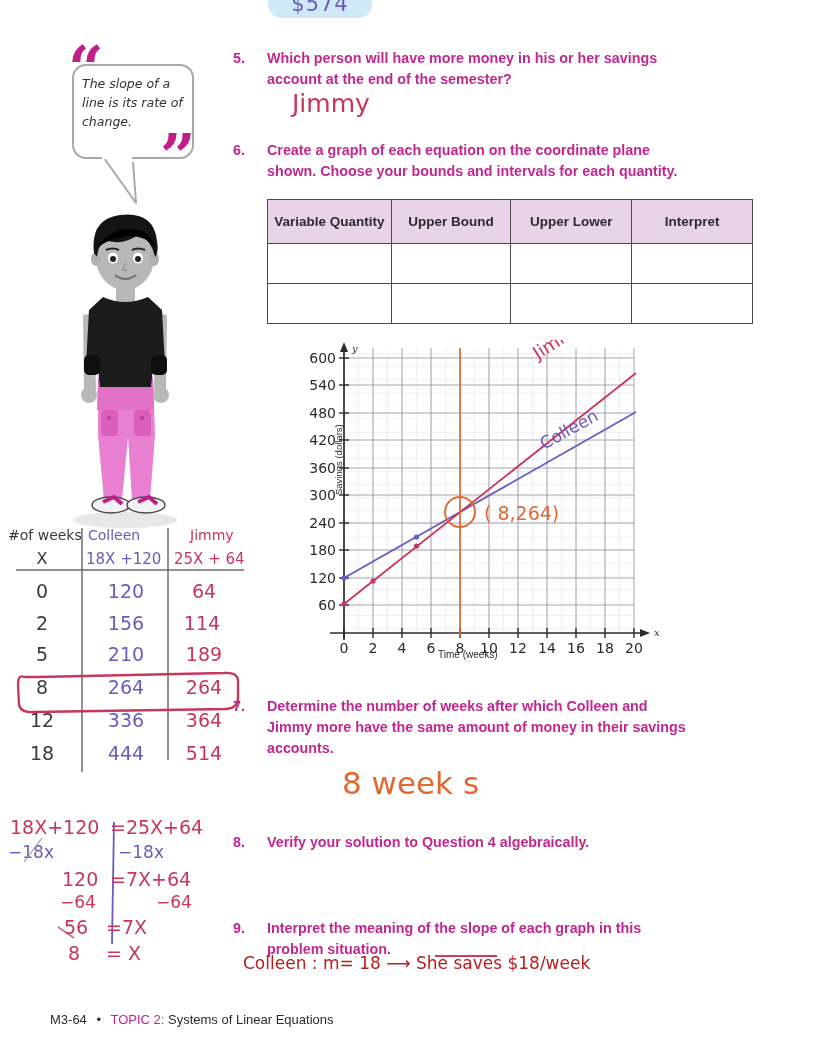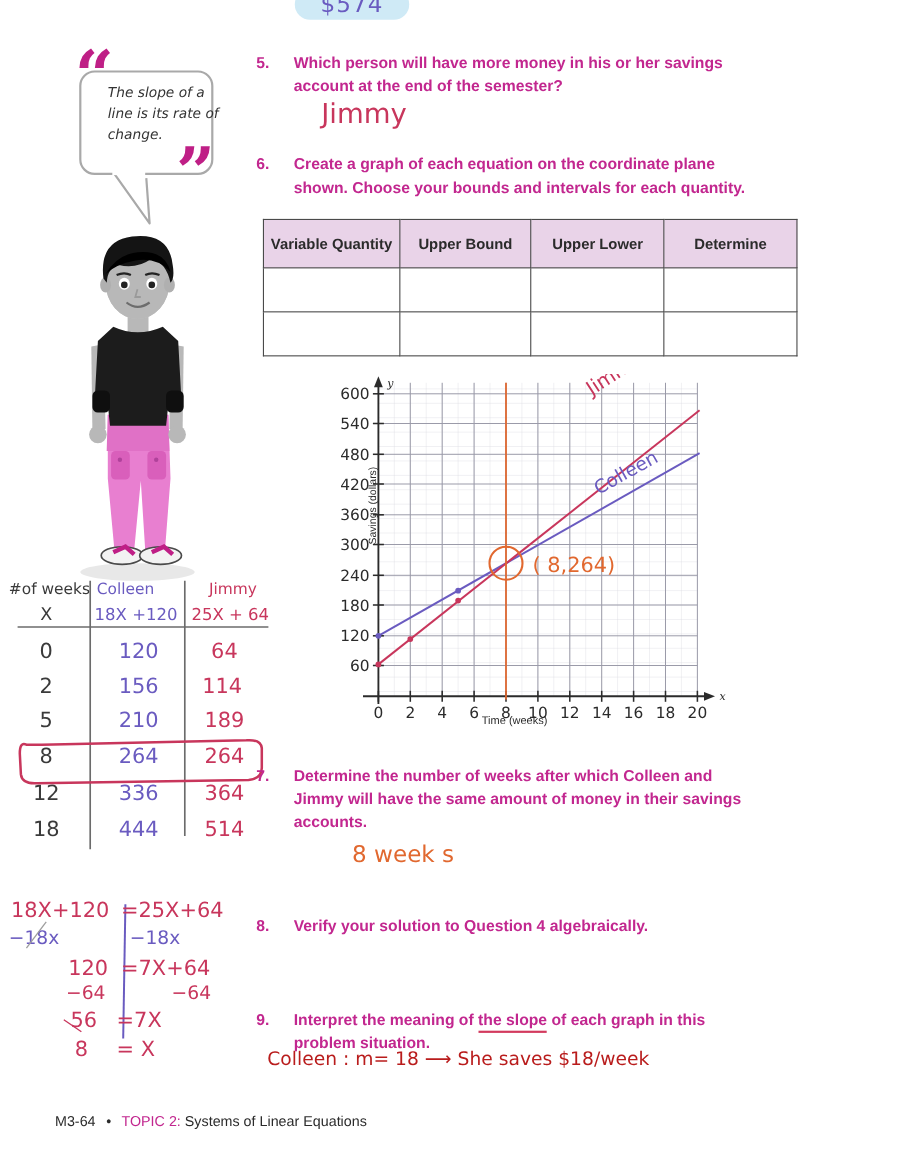--- a/index.html
+++ b/index.html
@@ -33,21 +33,21 @@
 
   
   #bubble-wrap { position:absolute; left:60px; top:42px; width:150px; height:165px; }
   .bubble-box {
     position:absolute; left:12px; top:22px;
     width:122px; height:95px;
     border:2px solid #a9a9a9; border-radius:14px;
     background:#fff;
   }
   .bubble-text {
-    position:absolute; left:38px; top:32px; width:112px;
+    position:absolute; left:22px; top:32px; width:112px;
     font-family:"DejaVu Sans", sans-serif;
     font-style: italic;
     font-size:12.5px; line-height:19px; color:#333;
   }
   .bubble-tail { position:absolute; left:42px; top:114px; }
   .qmark {
     position:absolute;
     font-family:"DejaVu Serif", serif;
     color:#bf1f86; font-weight:bold;
     line-height:1;
@@ -71,43 +71,43 @@
   .q .body { display:block; margin-left:34px; }
 
   #q5 { left:233px; top:48px; width:460px; }
   #q6 { left:233px; top:140px; width:470px; }
   #q7 { left:233px; top:696px; width:455px; }
   #q8 { left:233px; top:832px; width:455px; }
   #q9 { left:233px; top:918px; width:455px; }
 
   .underline-red {
     border-bottom:2.5px solid #d33a5e;
-    padding-bottom:1px;
+    padding-bottom:19px;
   }
 
   
   #ans-q5 {
     position:absolute; left:292px; top:89px;
     font-family:"DejaVu Sans", sans-serif;
     font-size:25px; color:#c8365c;
   }
   #ans-q7 {
-    position:absolute; left:320px; top:765px;
+    position:absolute; left:342px; top:765px;
     font-family:"DejaVu Sans", sans-serif;
-    font-size:21px; color:#e1682f;
+    font-size:31px; color:#e1682f;
   }
   #ans-q9 {
     position:absolute; left:243px; top:950px;
     font-family:"DejaVu Sans", sans-serif;
     font-size:17px; color:#b91c1c; line-height:26px;
   }
 
   
   #bounds-table {
-    position:absolute; left:239px; top:199px;
+    position:absolute; left:267px; top:199px;
     width:486px;
     border-collapse:collapse;
   }
   #bounds-table th, #bounds-table td {
     border:1.5px solid #4a4a4a;
     text-align:center;
   }
   #bounds-table th {
     background:#e9d3e8;
     color:#2b2b2b;
@@ -211,21 +211,21 @@
   <span class="num">6.</span>
   <span class="body">Create a graph of each equation on the coordinate plane shown. Choose your bounds and intervals for each quantity.</span>
 </div>
 
 <table id="bounds-table">
   <thead>
     <tr>
       <th style="width:124px">Variable Quantity</th>
       <th style="width:120px">Upper Bound</th>
       <th style="width:121px">Upper Lower</th>
-      <th style="width:121px">Determine</th>
+      <th style="width:121px">Interpret</th>
     </tr>
   </thead>
   <tbody>
     <tr>
       <td></td>
       <td></td>
       <td></td>
       <td></td>
     </tr>
     <tr>
@@ -414,21 +414,21 @@
     <text x="54" y="96" fill="#c8365c">−64</text>
     <text x="150" y="96" fill="#c8365c">−64</text>
   </g>
 
   <line x1="18" y1="50" x2="36" y2="26" stroke="#9e9e9e" stroke-width="1.2"></line>
   <line x1="52" y1="115" x2="68" y2="126" stroke="#c8365c" stroke-width="1.2"></line>
 </svg>
 
 <div class="q" id="q7">
   <span class="num">7.</span>
-  <span class="body">Determine the number of weeks after which Colleen and Jimmy will have the same amount of money in their savings accounts.</span>
+  <span class="body">Determine the number of weeks after which Colleen and Jimmy more have the same amount of money in their savings accounts.</span>
 </div>
 <div id="ans-q7" class="hand">8 week s</div>
 
 <div class="q" id="q8">
   <span class="num">8.</span>
   <span class="body">Verify your solution to Question 4 algebraically.</span>
 </div>
 
 <div class="q" id="q9">
   <span class="num">9.</span>

